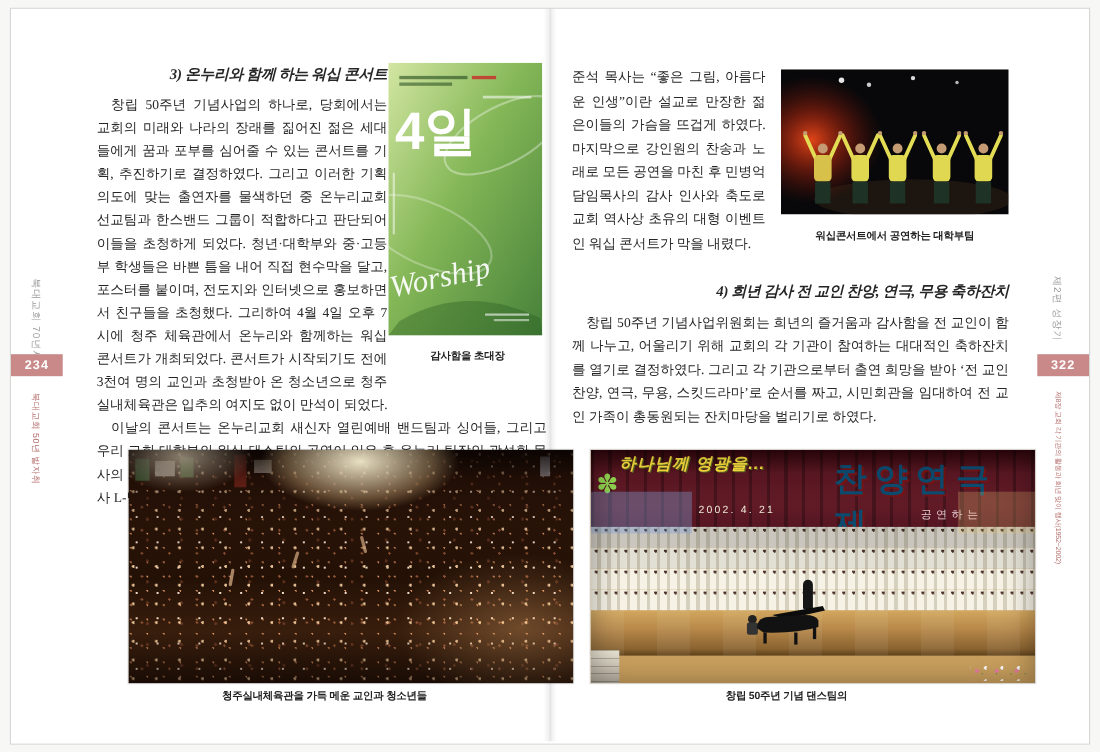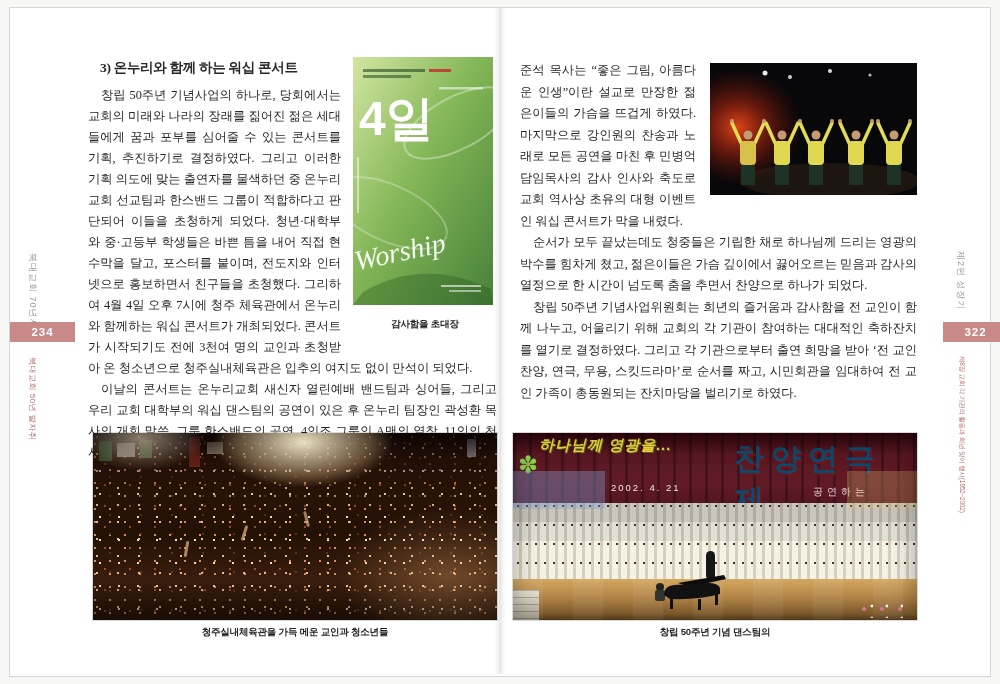--- a/index.html
+++ b/index.html
@@ -1,45 +1,45 @@
 <!DOCTYPE html>
 <html><head>
 <meta charset="utf-8">
 <style>
   html,body{margin:0;padding:0;width:1000px;height:684px;background:#f7f7f6;overflow:hidden;}
   body{font-family:"Liberation Serif","DejaVu Serif",serif;color:#262626;position:relative;}
   .sheet{position:absolute;left:9px;top:7px;width:980px;height:668px;border:1px solid #d6d6d4;background:#fff;}
   .gutter{position:absolute;left:494px;top:8px;width:12px;height:666px;
     background:linear-gradient(90deg,transparent,rgba(0,0,0,.06) 40%,rgba(0,0,0,.11) 52%,rgba(0,0,0,.05) 66%,transparent);}
   
-  .pagenum{position:absolute;width:65px;height:20px;background:#c98989;color:#fff;
+  .pagenum{position:absolute;width:47px;height:20px;background:#c98989;color:#fff;
     font-family:"Liberation Sans","DejaVu Sans",sans-serif;font-size:11.5px;font-weight:bold;
     text-align:center;line-height:20px;letter-spacing:1px;}
   .vtext{position:absolute;white-space:nowrap;transform-origin:0 0;transform:rotate(90deg);
     font-family:"Liberation Sans","DejaVu Sans",sans-serif;}
   .vgray{font-size:9px;color:#9b9b9b;letter-spacing:1px;}
   .vred{font-size:8px;color:#b4706e;letter-spacing:.5px;}
   .vred.small{font-size:6.5px;letter-spacing:-.2px;}
   
   .textblock{position:absolute;font-size:12.3px;line-height:21px;text-align:justify;word-break:break-all;}
   .textblock h3{font-family:"Liberation Serif","DejaVu Serif",serif;font-size:13.5px;font-weight:bold;
-    margin:0 0 7px 0;padding-left:12px;letter-spacing:-.3px;text-align:left;}
+    margin:0 0 7px 0;padding-left:12px;letter-spacing:-.3px;text-align:right;font-style:italic;}
   .textblock p{margin:0;text-indent:13px;}
   .textblock p.noindent{text-indent:0;}
   .h3-sp{margin-top:22px !important;}
   .cap{font-family:"Liberation Sans","DejaVu Sans",sans-serif;font-size:9.5px;font-weight:bold;
     color:#222;text-align:center;letter-spacing:-.2px;}
-  .poster-float{float:right;width:144px;margin:0 0 10px 12px;}
+  .poster-float{float:right;width:144px;margin:0 0 10px 1px;}
   .poster-float svg{display:block;}
   .poster-float .cap{margin-top:8px;}
   .stage-float{float:right;width:207px;margin:3px 0 14px 14px;}
   .stage-float svg{display:block;}
   .stage-float .cap{margin-top:9px;}
   
-  .photo{position:absolute;top:433px;width:404px;height:187px;overflow:hidden;box-shadow:0 0 0 1px rgba(0,0,0,.15);}
+  .photo{position:absolute;top:409px;width:404px;height:212px;overflow:hidden;box-shadow:0 0 0 1px rgba(0,0,0,.15);margin-left:24px;}
   .photo-crowd{left:93px;background-color:#241106;
     background-image:
       radial-gradient(circle 2.2px at 4px 4px,#e8c49a 55%,transparent 60%),
       radial-gradient(circle 2px at 12px 10px,#8a4f32 55%,transparent 60%),
       radial-gradient(circle 1.8px at 7px 15px,#f4e3cf 55%,transparent 60%),
       radial-gradient(circle 2.4px at 17px 6px,#5c2f1d 55%,transparent 60%),
       radial-gradient(circle 1.6px at 2px 11px,#d89060 55%,transparent 60%);
     background-size:21px 17px,25px 21px,19px 23px,31px 19px,15px 13px;}
   .crowd-shade{position:absolute;inset:0;
     background:
@@ -187,23 +187,24 @@
           <rect x="176" y="78" width="16" height="24" rx="4"></rect>
       </g>
       <g fill="#1e3326">
         <rect x="31" y="102" width="14" height="20"></rect>
           <rect x="65" y="102" width="14" height="20"></rect>
         <rect x="99" y="102" width="14" height="20"></rect>
           <rect x="139" y="102" width="14" height="20"></rect>
         <rect x="177" y="102" width="14" height="20"></rect>
       </g>
     </svg>
+    <div class="cap">워십콘서트에서 공연하는 대학부팀</div>
   </div>
   <p class="noindent">준석 목사는 “좋은 그림, 아름다운 인생”이란 설교로 만장한 젊은이들의 가슴을 뜨겁게 하였다. 마지막으로 강인원의 찬송과 노래로 모든 공연을 마친 후 민병억 담임목사의 감사 인사와 축도로 교회 역사상 초유의 대형 이벤트인 워십 콘서트가 막을 내렸다.</p>
-  <p>순서가 모두 끝났는데도 청중들은 기립한 채로 하나님께 드리는 영광의 박수를 힘차게 쳤고, 젊은이들은 가슴 깊이에서 끓어오르는 믿음과 감사의 열정으로 한 시간이 넘도록 춤을 추면서 찬양으로 하나가 되었다.</p>
+  <h3 class="h3-sp">4) 희년 감사 전 교인 찬양, 연극, 무용 축하잔치</h3>
   <p>창립 50주년 기념사업위원회는 희년의 즐거움과 감사함을 전 교인이 함께 나누고, 어울리기 위해 교회의 각 기관이 참여하는 대대적인 축하잔치를 열기로 결정하였다. 그리고 각 기관으로부터 출연 희망을 받아 ‘전 교인 찬양, 연극, 무용, 스킷드라마’로 순서를 짜고, 시민회관을 임대하여 전 교인 가족이 총동원되는 잔치마당을 벌리기로 하였다.</p>
 </div>
 
 <div class="photo photo-crowd">
   <span class="banner" style="left:6px;top:8px;width:13px;height:20px;background:#3f7d46;"></span>
   <span class="banner" style="left:24px;top:10px;width:18px;height:14px;background:#e9e6da;"></span>
   <span class="banner" style="left:47px;top:7px;width:12px;height:18px;background:#5d8f4e;"></span>
   <span class="banner" style="left:96px;top:4px;width:11px;height:30px;background:#a03024;"></span>
   <span class="banner" style="left:114px;top:9px;width:16px;height:12px;background:#ded8c8;"></span>
   <span class="banner" style="left:374px;top:6px;width:9px;height:18px;background:#cfd4de;"></span>

